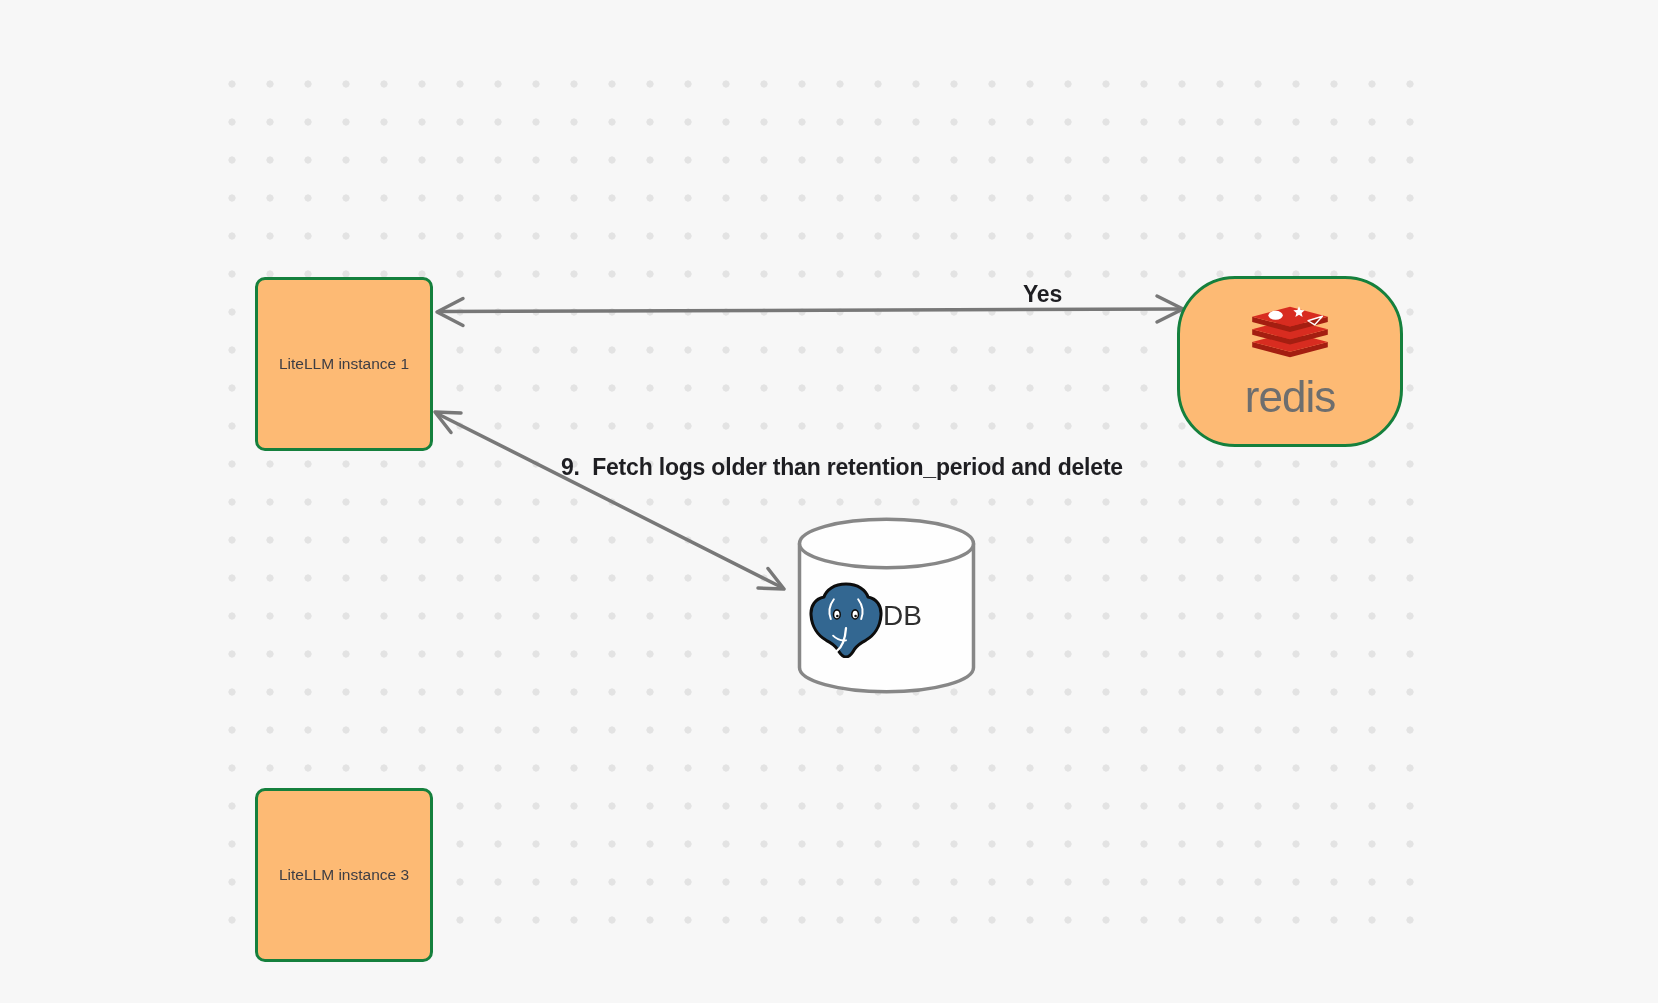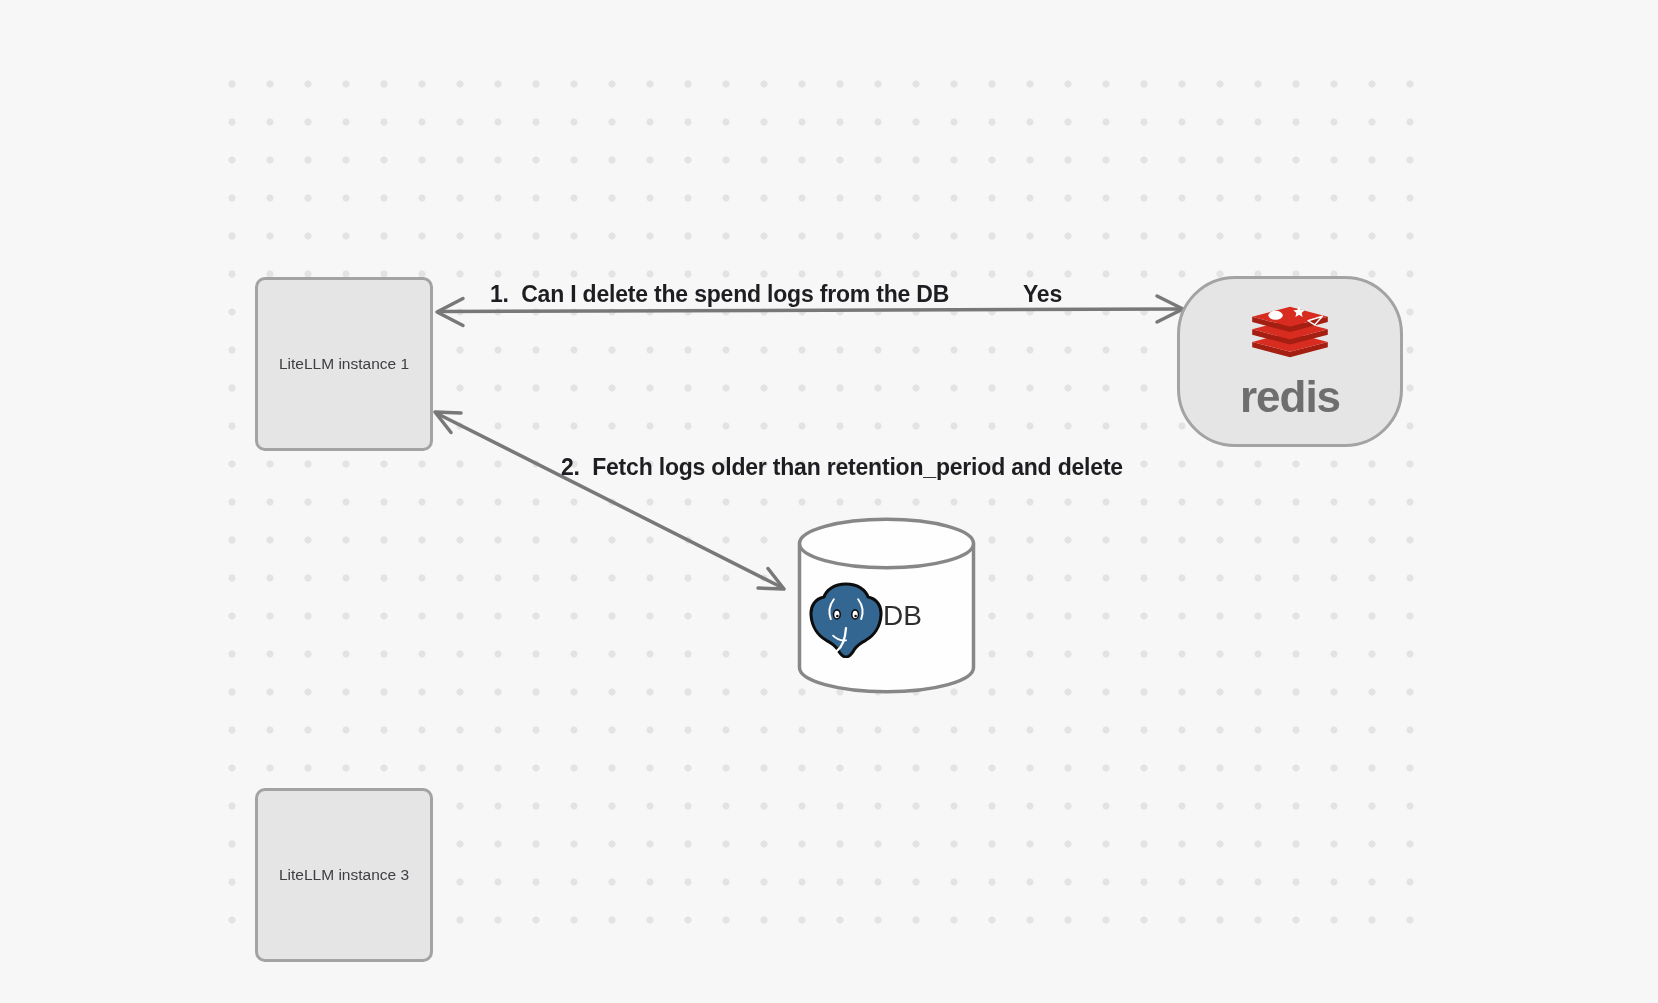--- a/index.html
+++ b/index.html
@@ -9,37 +9,37 @@
     font-family:"Liberation Sans","DejaVu Sans",sans-serif;
   }
   .dot-grid{
     position:absolute;left:213px;top:65px;width:1216px;height:874px;
     background-image:radial-gradient(circle,#e3e3e3 3.3px,rgba(227,227,227,0) 3.9px);
     background-size:38px 38px;
     pointer-events:none;
   }
   .edges-svg{position:absolute;left:0;top:0;width:1658px;height:1003px;}
   .node{
-    position:absolute;background:#e5e5e5;border:3px solid #a3a3a3;
+    position:absolute;background:#fdba74;border:3px solid #15803d;
     display:flex;align-items:center;justify-content:center;
     box-sizing:border-box;
   }
   .instance{left:255px;width:178px;height:174px;border-radius:10px;}
   .instance-1{top:277px;}
   .instance-2{top:515px;}
   .instance-3{top:788px;}
   .instance .label{
     font-size:15.5px;color:#3d3d44;letter-spacing:0;white-space:nowrap;
   }
   .redis-node{
     left:1177px;top:276px;width:226px;height:171px;border-radius:58px;
     flex-direction:column;gap:0;
   }
   .redis-word{
-    font-size:44px;font-weight:bold;color:#6e6e6e;line-height:1;
+    font-size:44px;font-weight:normal;color:#6e6e6e;line-height:1;
     margin-top:-2px;letter-spacing:-1px;
   }
   .edge-label{
     position:absolute;font-weight:bold;color:#1e1e22;font-size:23px;
     line-height:1;white-space:pre;letter-spacing:-0.2px;
   }
   .edge-label-1{left:490px;top:283px;}
   .edge-label-yes{left:1023px;top:283px;}
   .edge-label-2{left:561px;top:456px;}
   .elephant-wrap{position:absolute;left:808px;top:580px;width:76px;height:78px;}
@@ -108,17 +108,16 @@
       <ellipse cx="38" cy="44" rx="4.4" ry="6" fill="#ffffff" stroke="#0d0d0d" stroke-width="2"></ellipse>
       <ellipse cx="62" cy="44" rx="4.4" ry="6" fill="#ffffff" stroke="#0d0d0d" stroke-width="2"></ellipse>
       <circle cx="38.6" cy="46" r="1.7" fill="#0d0d0d"></circle>
       <circle cx="62.6" cy="46" r="1.7" fill="#0d0d0d"></circle>
       <path d="M50 62 C49 75 46 86 38 92" stroke="#ffffff" stroke-width="3" fill="none" stroke-linecap="round"></path>
       <path d="M33 72 C38 77 44 79 50 78" stroke="#ffffff" stroke-width="2.4" fill="none" stroke-linecap="round"></path>
     </svg>
   </div>
   <div class="db-label">DB</div>
 
-  <div class="edge-label edge-label-1">1.  Can I delete the spend logs from the DB</div>
   <div class="edge-label edge-label-yes">Yes</div>
-  <div class="edge-label edge-label-2">2.  Fetch logs older than retention_period and delete</div>
+  <div class="edge-label edge-label-2">9.  Fetch logs older than retention_period and delete</div>
 
 </div>
 
 </body></html>

